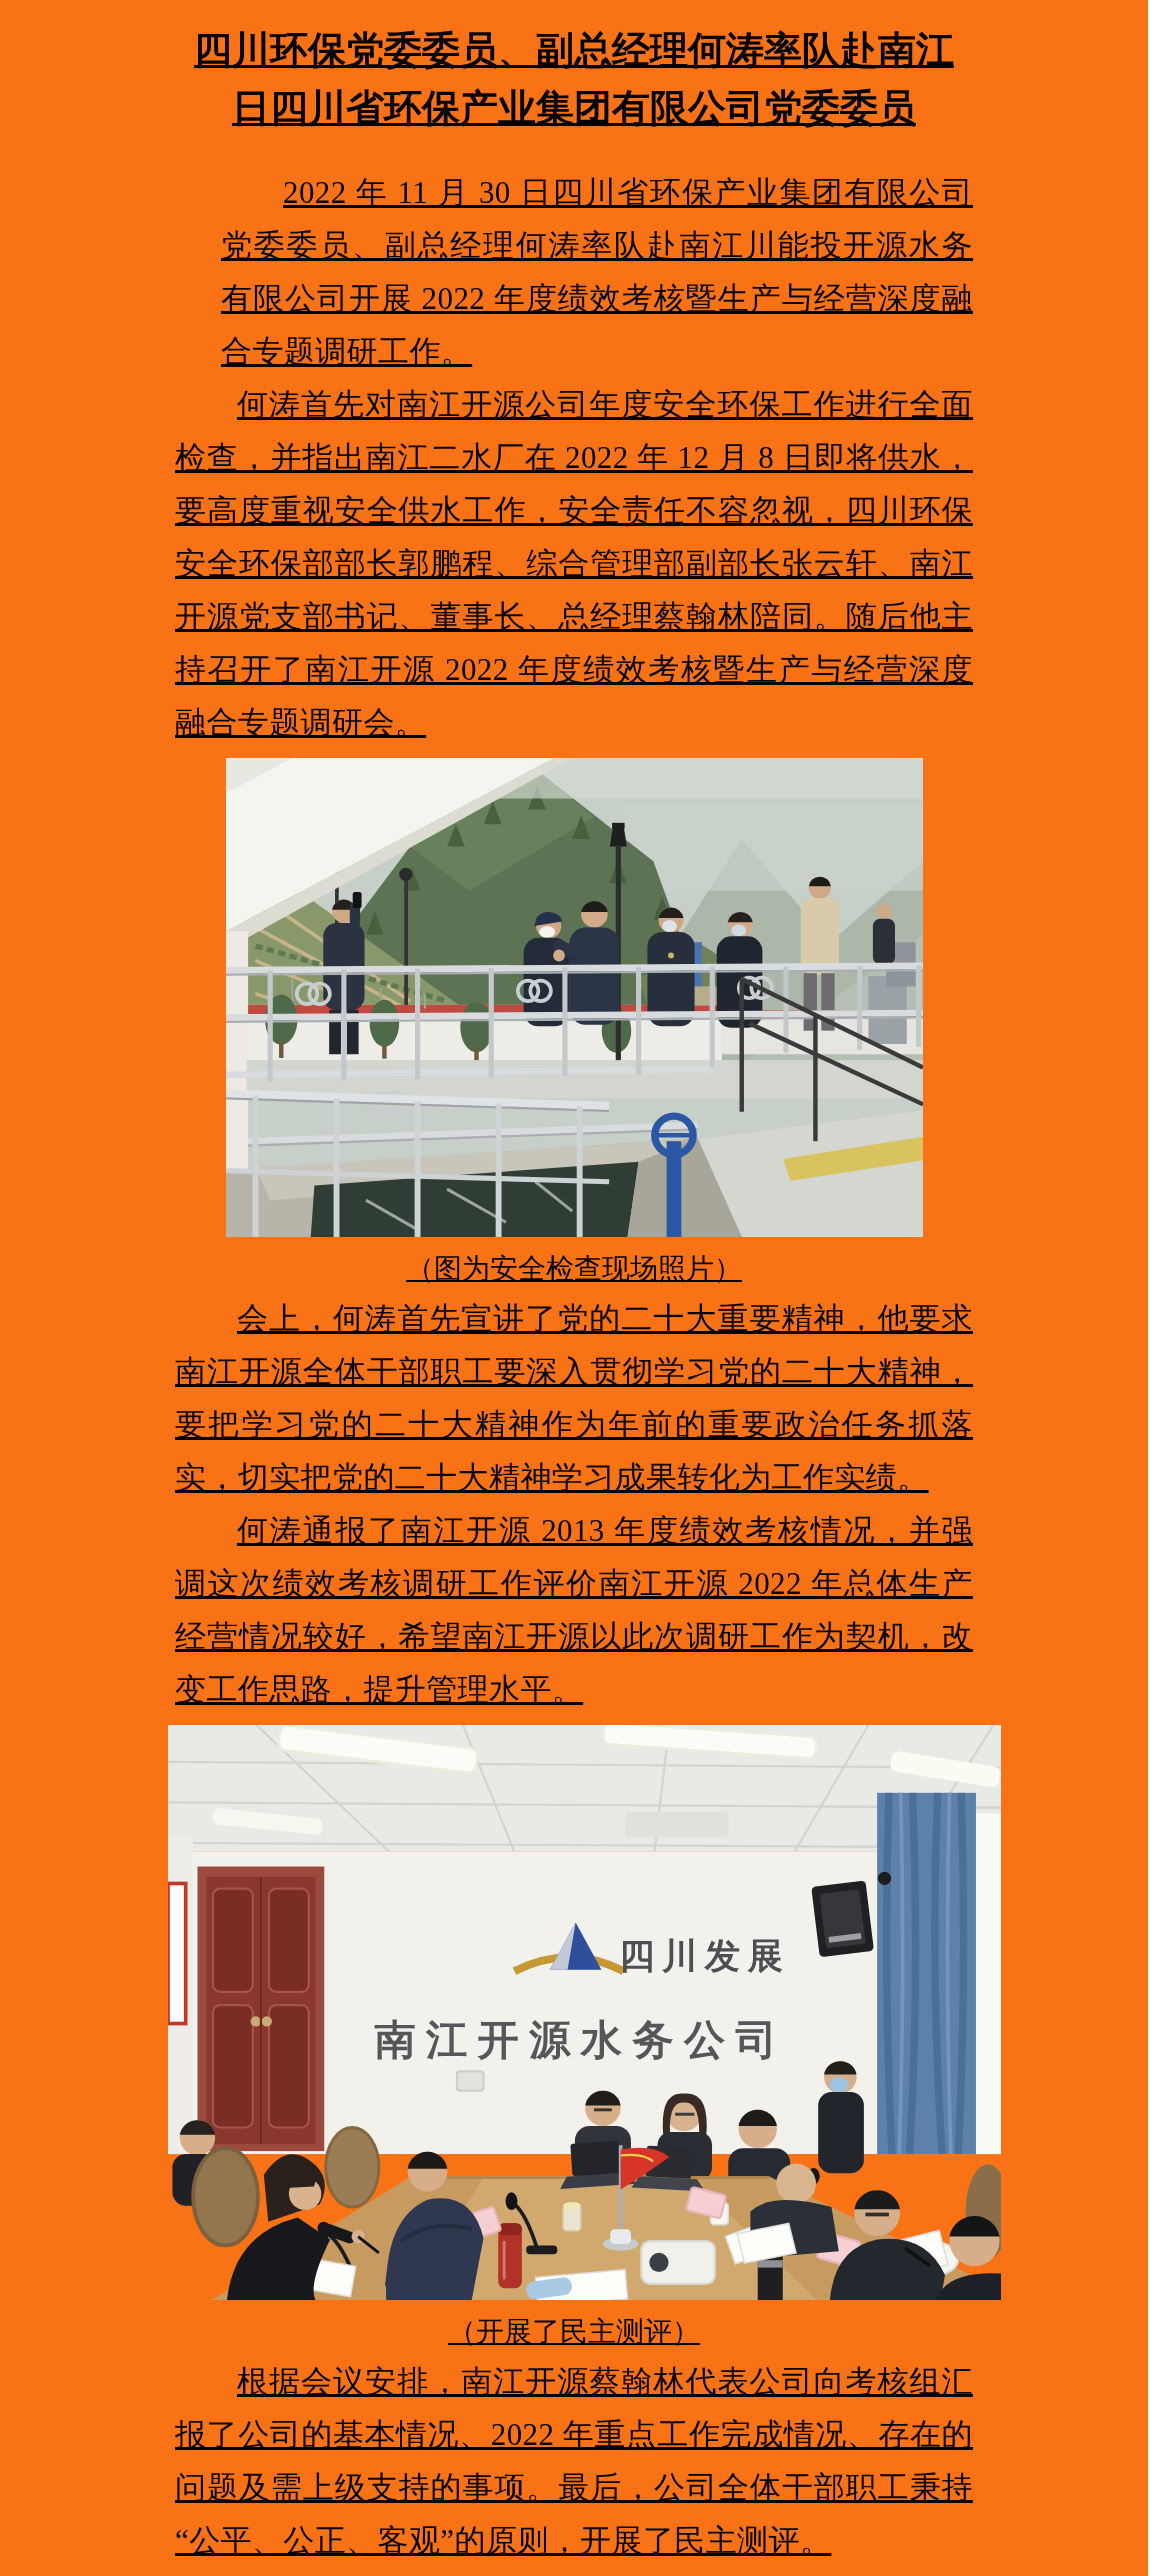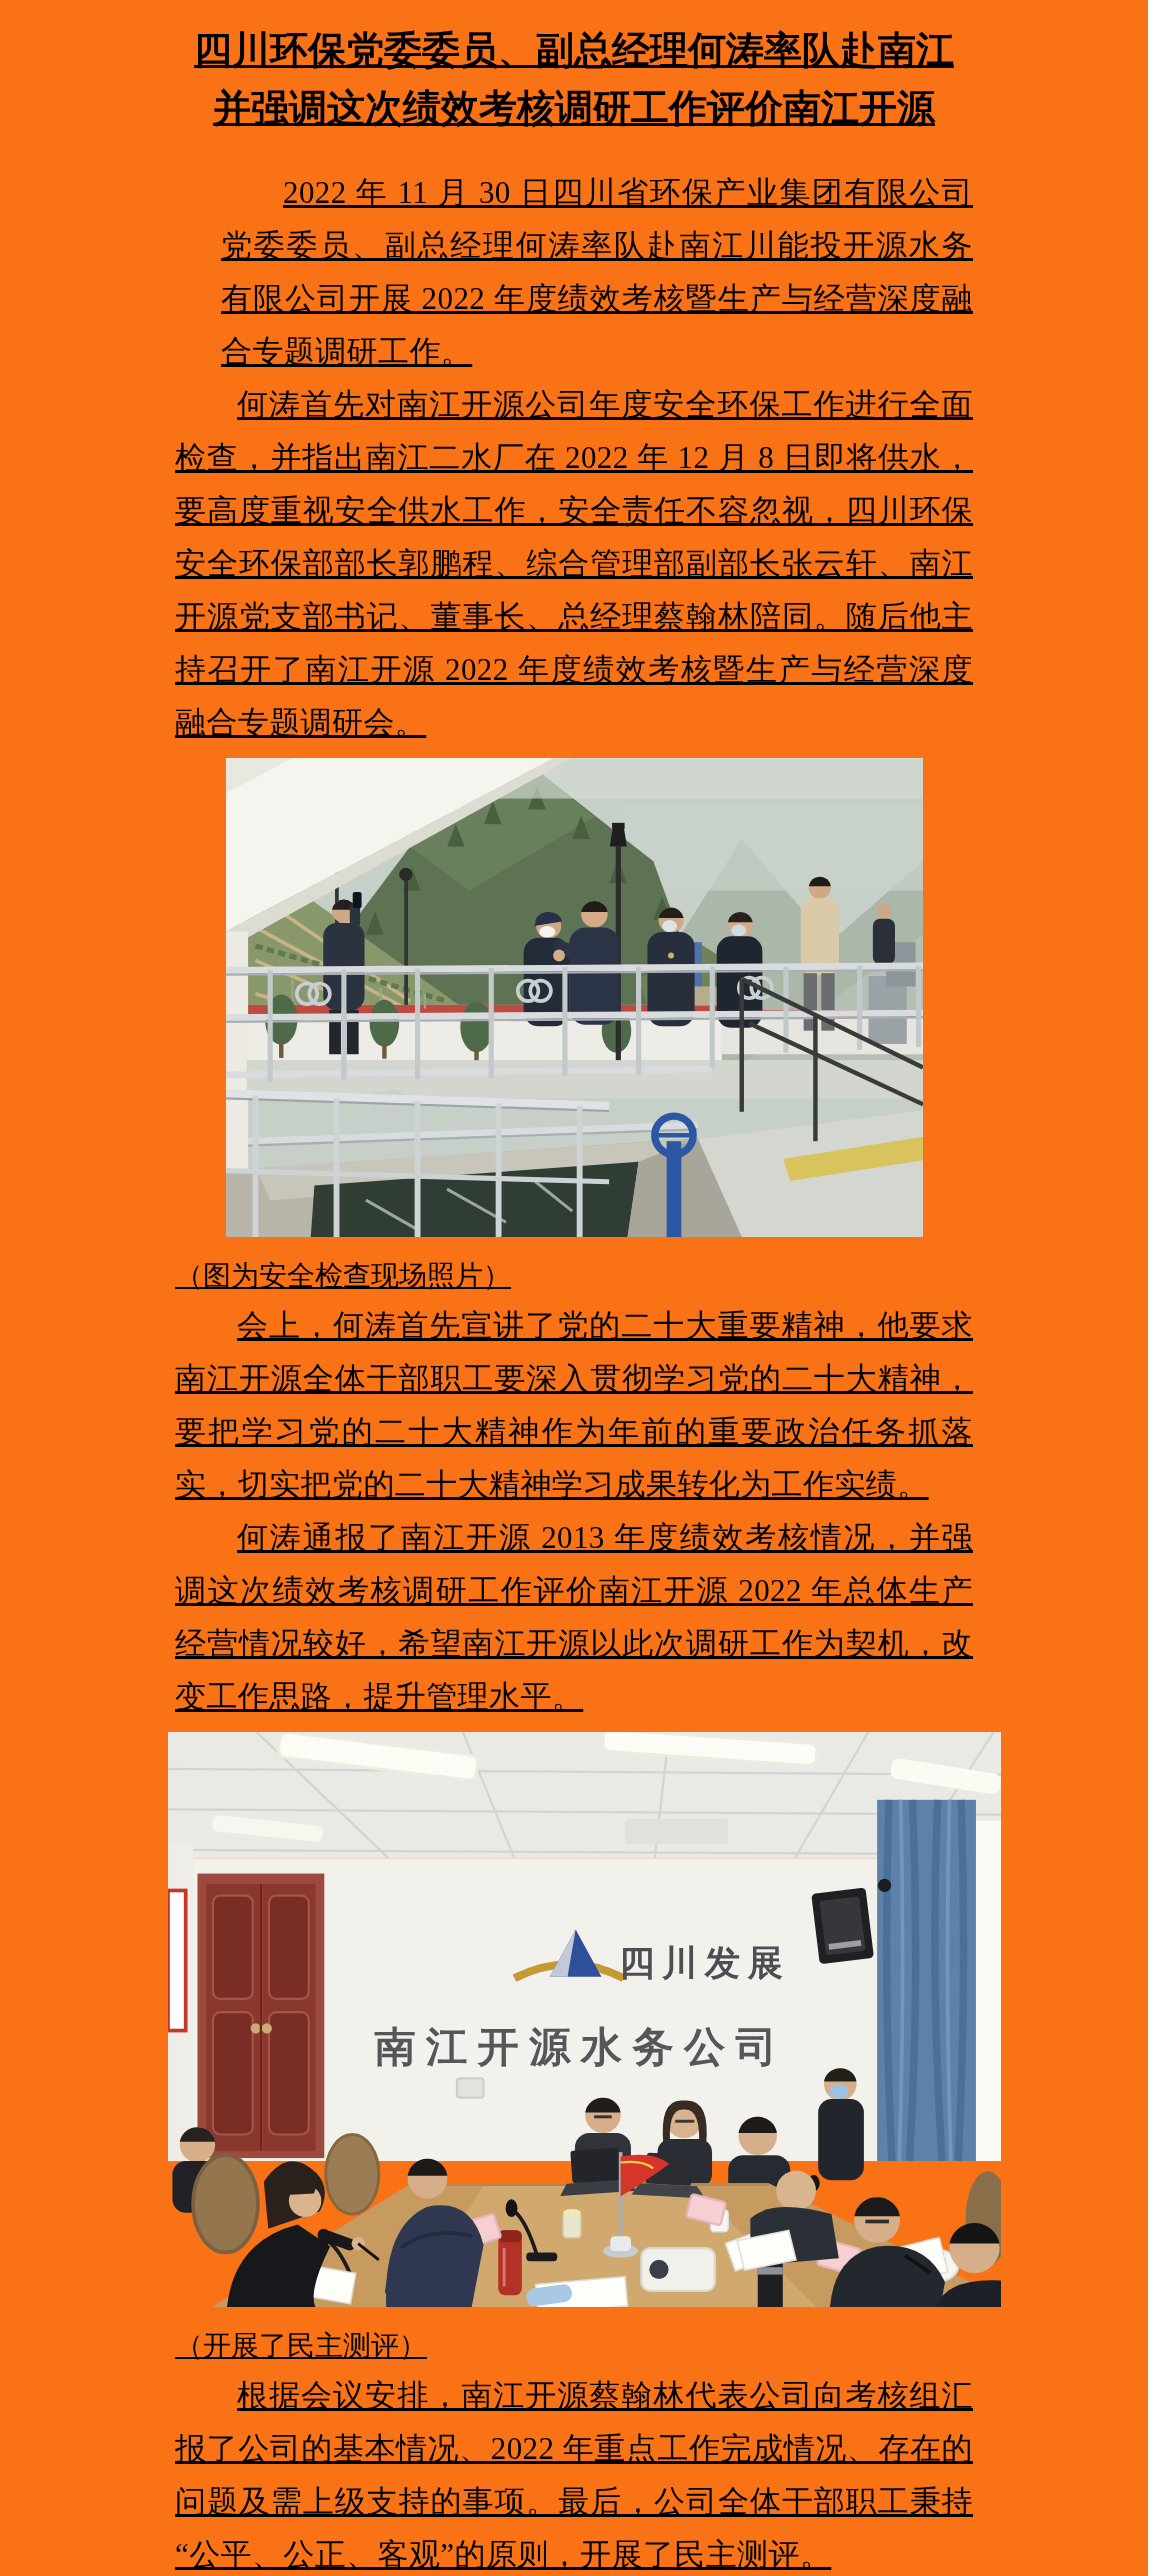--- a/index.html
+++ b/index.html
@@ -10,35 +10,35 @@
     color:#000;
   }
   .page { width:1148px; height:2576px; padding:20.6px 175px 0 175px; background:#f97316;text-decoration:underline; }
   .title { text-align:center; font-weight:bold; font-size:38px; line-height:58px; color:#000; }
   .title div { white-space:nowrap; }
   .para {
     font-size:31px; line-height:53px; text-align:justify; text-indent:62px;
     color:#000; letter-spacing:0.4px;
   }
   .para.first { margin-top:29.5px;margin-left:46px; }
-  .caption { font-size:28px; line-height:47px; margin-top:15px; }
+  .caption { font-size:28px; line-height:47px; text-align:center; margin-top:8px; }
   figure.photo { display:block; margin:8.8px auto 0 auto; }
   figure.photo-inspection { width:697px; height:479px; }
   figure.photo-meeting { width:833px; height:575px; margin-left:-7.4px; }
   figure svg { display:block; width:100%; height:100%; }
   .svg-label { font-family:"Liberation Sans","DejaVu Sans",sans-serif; font-weight:bold; }
 </style>
 </head>
 <body>
 
 <div class="page">
 
   <div class="title">
     <div>四川环保党委委员、副总经理何涛率队赴南江</div>
-    <div>并强调这次绩效考核调研工作评价南江开源</div>
+    <div>日四川省环保产业集团有限公司党委委员</div>
   </div>
 
   <p class="para first">2022 年 11 月 30 日四川省环保产业集团有限公司党委委员、副总经理何涛率队赴南江川能投开源水务有限公司开展 2022 年度绩效考核暨生产与经营深度融合专题调研工作。</p>
   <p class="para">何涛首先对南江开源公司年度安全环保工作进行全面检查，并指出南江二水厂在 2022 年 12 月 8 日即将供水，要高度重视安全供水工作，安全责任不容忽视，四川环保安全环保部部长郭鹏程、综合管理部副部长张云轩、南江开源党支部书记、董事长、总经理蔡翰林陪同。随后他主持召开了南江开源 2022 年度绩效考核暨生产与经营深度融合专题调研会。</p>
 
   <figure class="photo photo-inspection">
     <svg viewBox="0 0 946 650" preserveAspectRatio="none">
 
       <rect x="0" y="0" width="946" height="650" fill="#c6cfc8"></rect>
 

